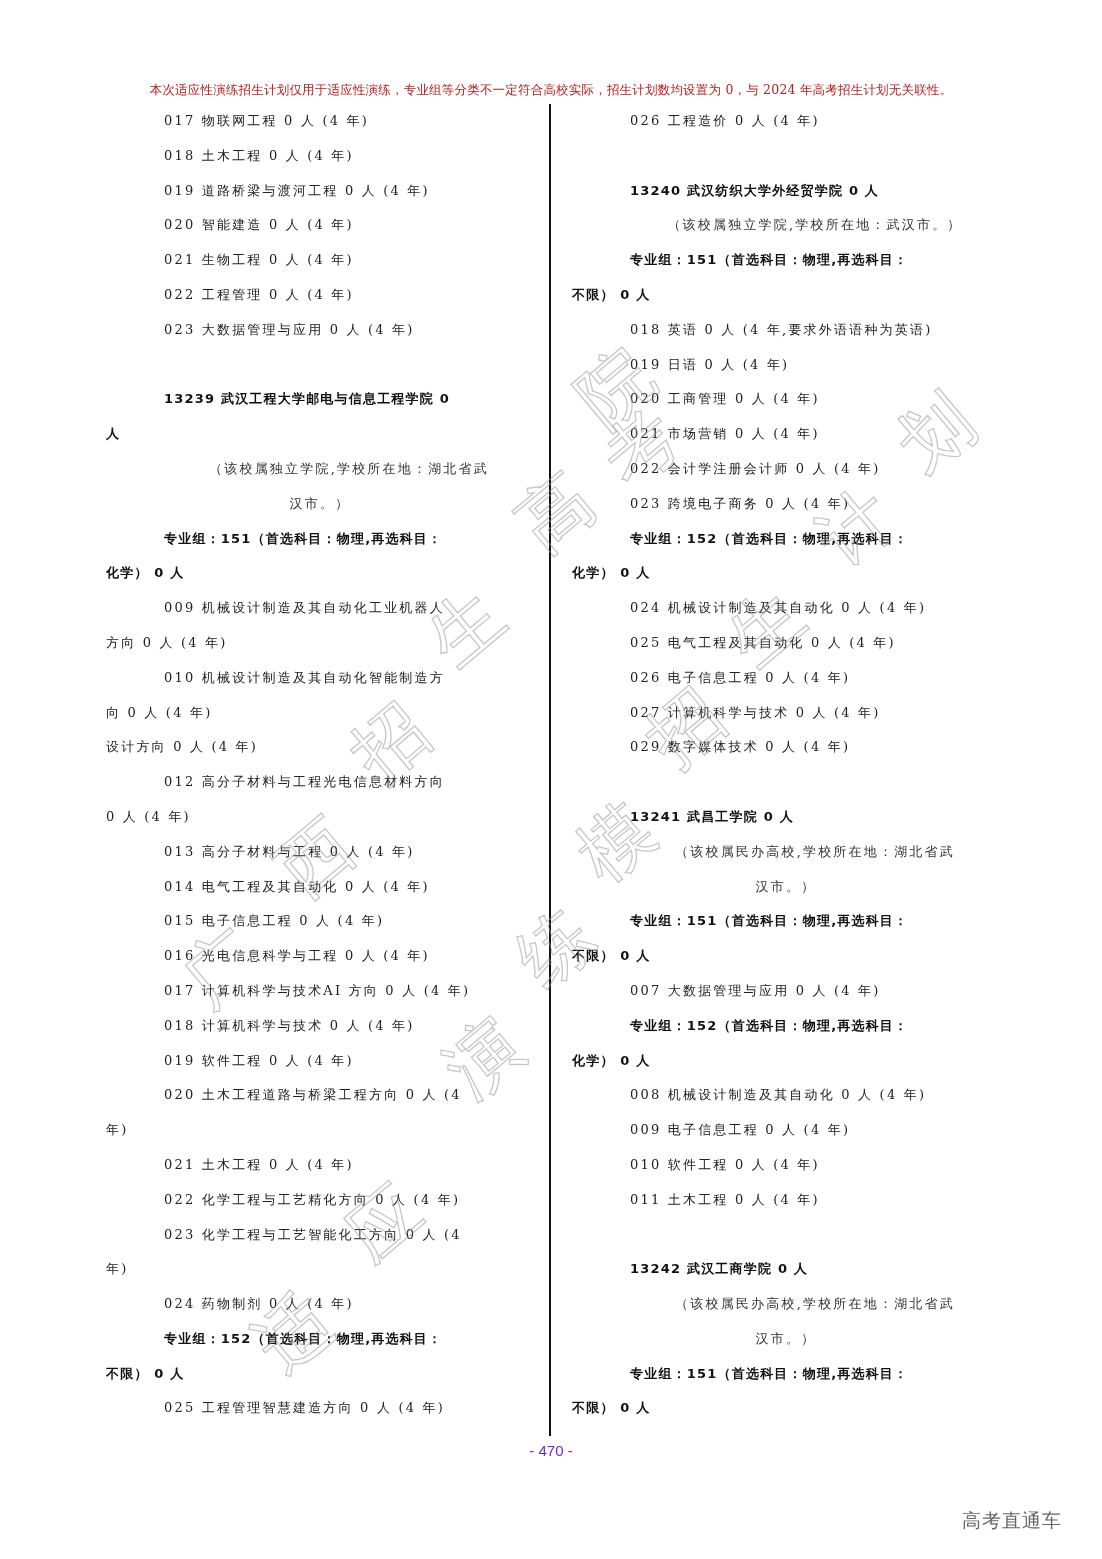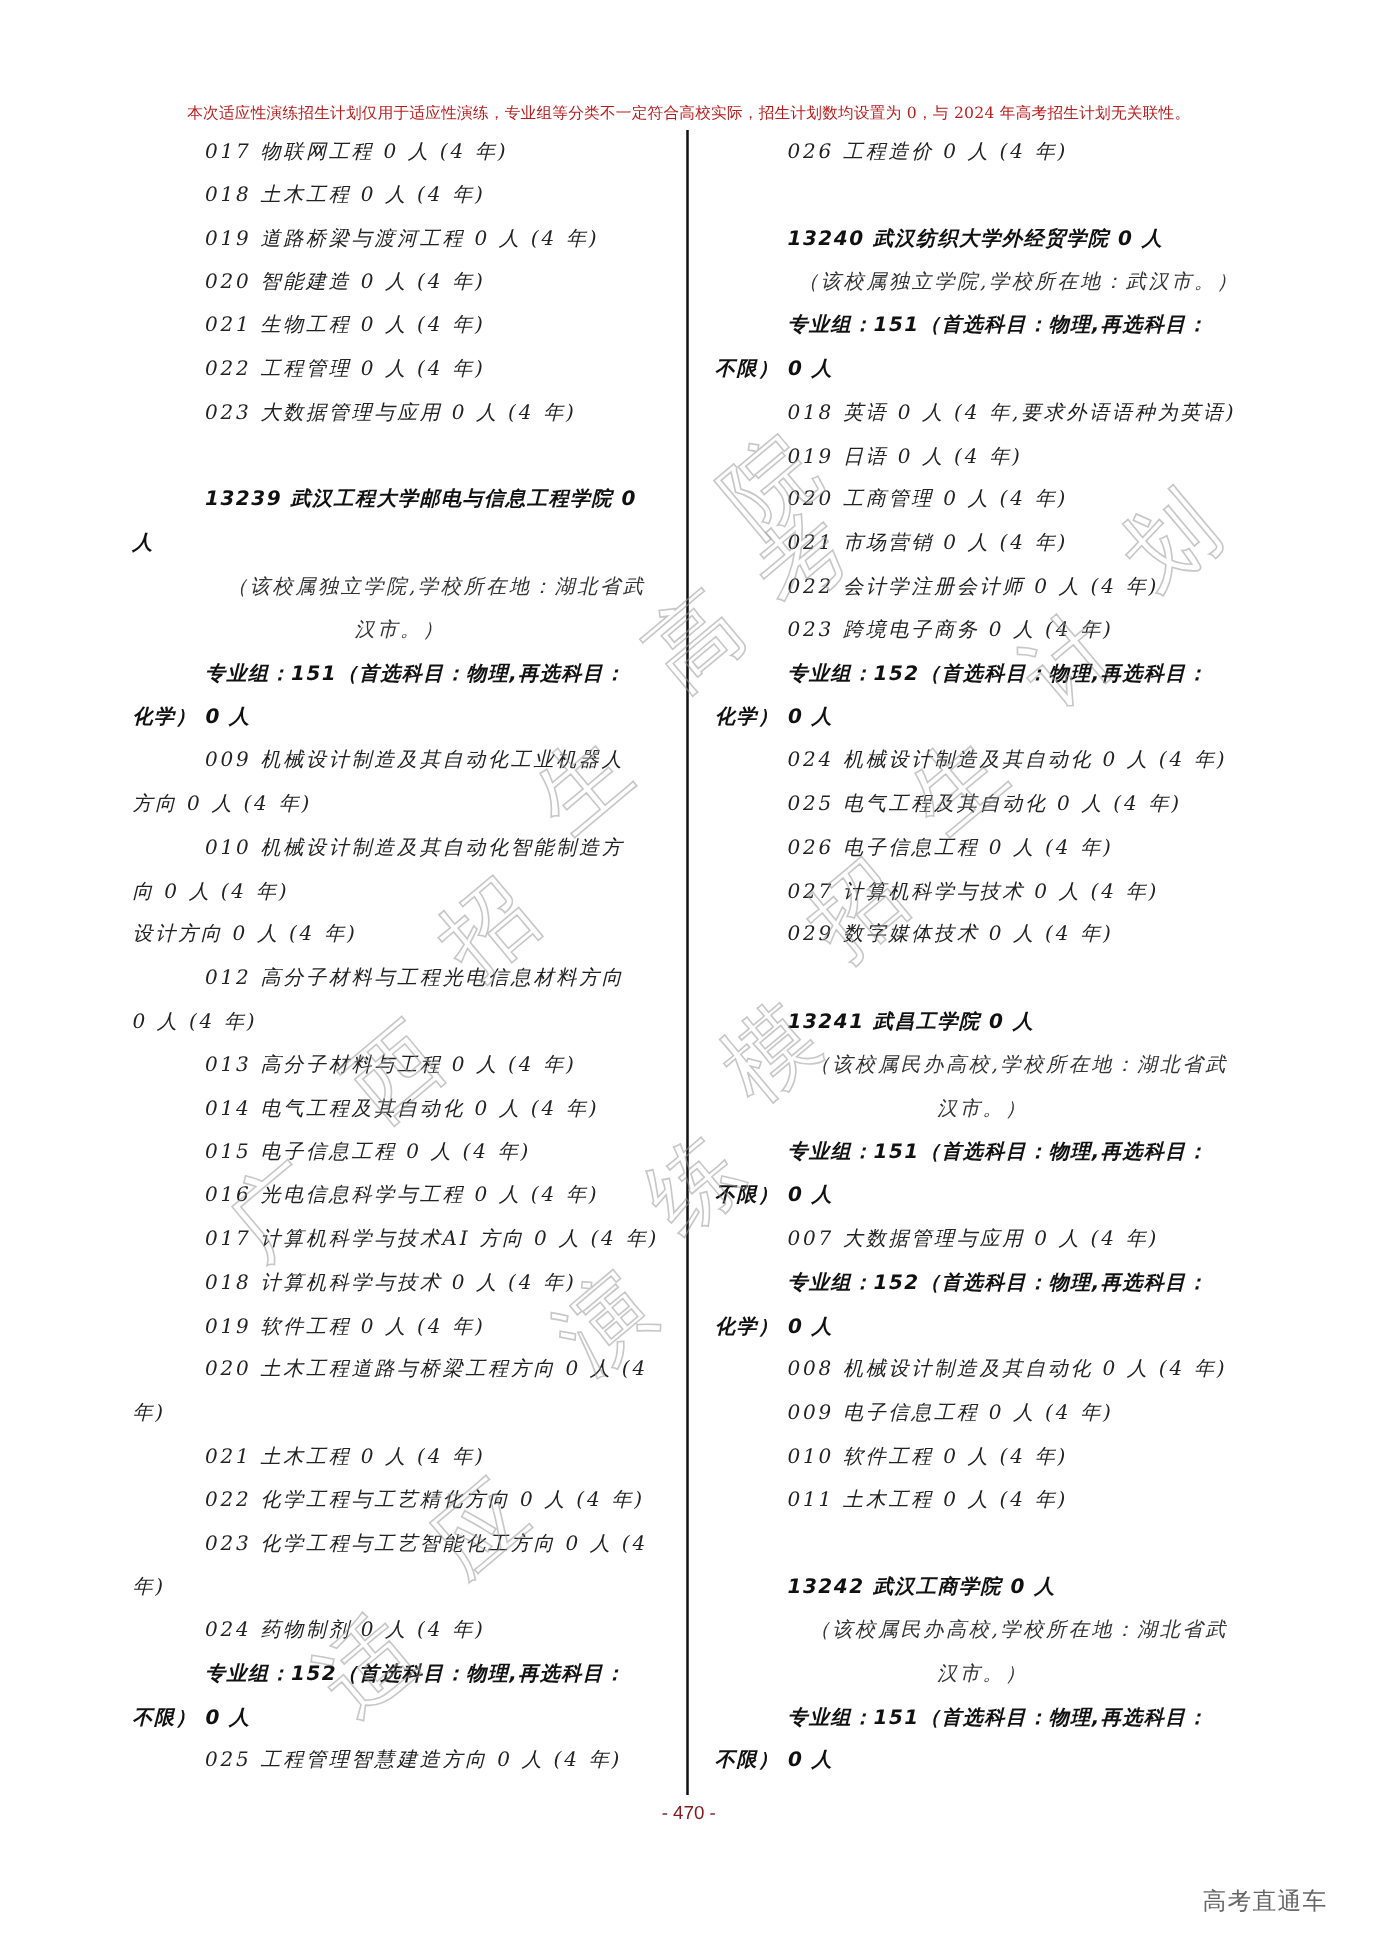--- a/index.html
+++ b/index.html
@@ -1,30 +1,30 @@
 <!DOCTYPE html>
 <html><head>
 <meta charset="utf-8">
 <style>
   html, body { margin:0; padding:0; background:#ffffff; }
   body { width:1102px; height:1559px; position:relative; overflow:hidden;
          font-family:"DejaVu Serif","Liberation Serif",serif; color:#222; }
   .notice { position:absolute; left:0; width:1102px; top:82px; text-align:center;
             font-size:12.5px; color:#b91c1c; letter-spacing:0.2px; white-space:nowrap; }
   .divider { position:absolute; left:549px; top:104px; width:1.5px; height:1332px; background:#111; }
-  .col { position:absolute; top:104px; font-size:16px;font-style:italic; }
+  .col { position:absolute; top:104px; font-size:13px; }
   .col.left { left:106px; width:428px; }
   .col.right { left:572px; width:428px; }
   .line { height:34.8px; line-height:34.8px; white-space:nowrap; letter-spacing:2.2px; }
   .ind { padding-left:58px; }
   .bold { font-weight:bold; color:#111; font-family:"DejaVu Sans","Liberation Sans",sans-serif; letter-spacing:1.2px; }
   .gap { height:34.8px; }
   .sub { color:#333;text-align:center; }
   .pagenum { position:absolute; left:0; width:1102px; top:1442px; text-align:center;
-             font-family:"Liberation Sans",sans-serif; font-size:15px; color:#7f1d1d; }
+             font-family:"Liberation Sans",sans-serif; font-size:15px; color:#6d28d9; }
   .brand { position:absolute; left:962px; top:1508px; font-family:"DejaVu Sans",sans-serif;
            font-size:19px; color:#666; letter-spacing:1px; }
   .wm { position:absolute; font-size:72px; color:transparent;
         -webkit-text-stroke:1.3px #9a9a9a; font-family:"DejaVu Sans",sans-serif;
         opacity:0.55; pointer-events:none; }
 </style>
 </head>
 <body>
 
 <div class="notice">本次适应性演练招生计划仅用于适应性演练，专业组等分类不一定符合高校实际，招生计划数均设置为 0，与 2024  年高考招生计划无关联性。</div>

